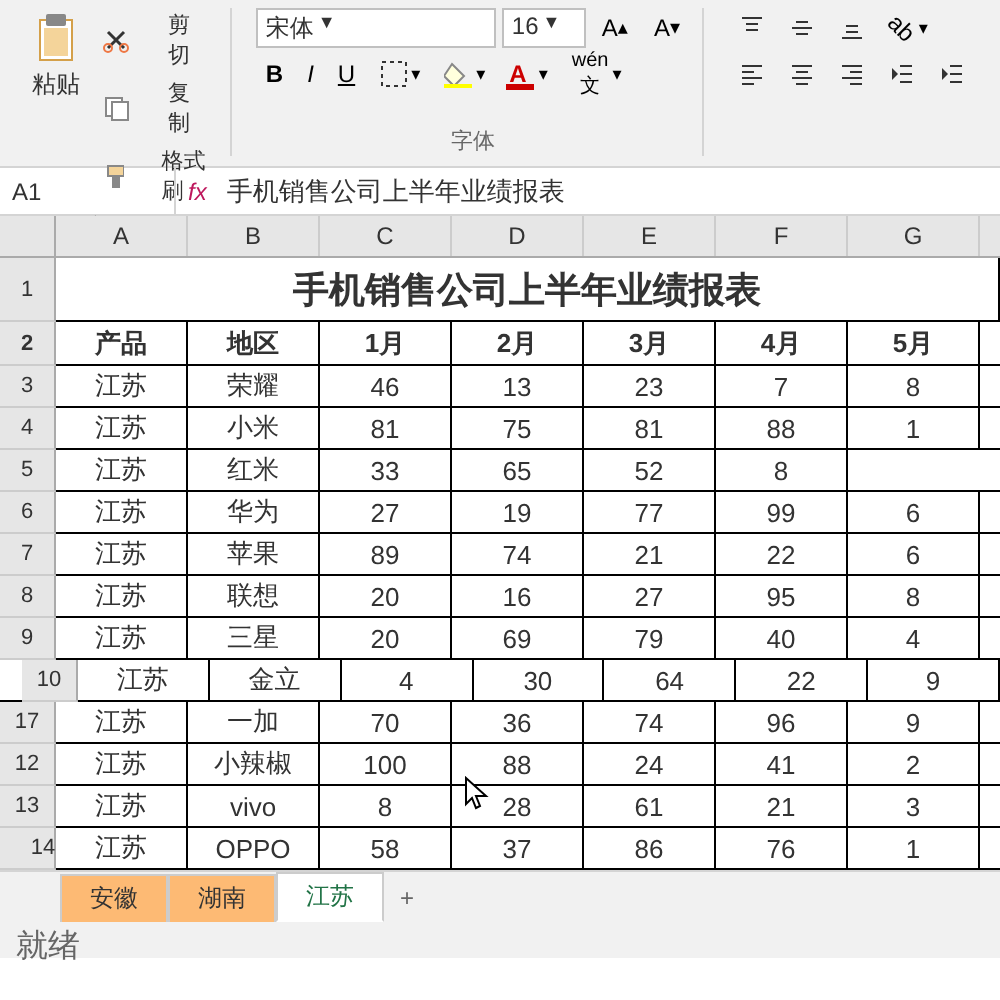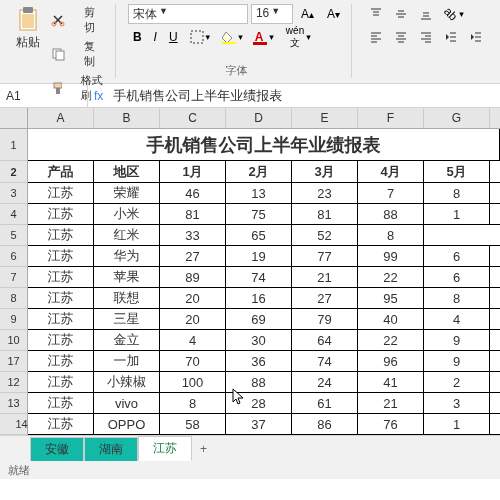--- a/index.html
+++ b/index.html
@@ -15,38 +15,38 @@
 .font-group{display:flex;flex-direction:column;gap:3px}
 .font-row1{display:flex;gap:3px;align-items:center}
 .font-sel{border:1px solid #c0c0c0;background:#fff;padding:1px 4px;font-size:12px;height:20px;display:flex;align-items:flex-start}
 .font-row2{display:flex;gap:2px;align-items:center}
 .btn{border:1px solid transparent;background:none;padding:2px 4px;cursor:pointer;height:20px;display:flex;align-items:center;font-size:12px}
 .align-group{display:flex;flex-direction:column;gap:3px}
 .align-row{display:flex;gap:1px}
 .formula-bar{display:flex;align-items:center;border-bottom:1px solid #d4d4d4;height:24px;background:#fff}
 .name-box{width:88px;border-right:1px solid #d4d4d4;padding:2px 6px;font-size:12px;height:100%;display:flex;align-items:center}
 .fx-area{display:flex;align-items:center;padding:0 6px;gap:6px;flex:1}
-.fx-label{color:#3b82f6}
+.fx-label{font-style:italic;color:#be185d}
 .fx-input{padding:2px 4px;font-size:13px;flex:1}
 .grid{position:relative;overflow:hidden}
 .col-headers{display:flex;background:#e6e6e6;border-bottom:1px solid #aaa}
 .corner{width:28px;height:20px;border-right:1px solid #aaa;background:#e6e6e6}
 .col-h{width:66px;height:20px;border-right:1px solid #ccc;text-align:center;line-height:20px;font-size:12px;color:#333}
 .row{display:flex;border-bottom:1px solid #000}
 .row-h{width:28px;background:#e6e6e6;border-right:1px solid #aaa;text-align:center;font-size:11px;color:#333;display:flex;align-items:center;justify-content:center;border-bottom:1px solid #ccc}
 .cell{width:66px;border-right:1px solid #000;padding:2px;text-align:center;font-size:13px;display:flex;align-items:center;justify-content:center}
 .title-row{height:32px}
 .title-cell{font-family:SimSun,serif;font-size:18px;font-weight:bold;flex:1;border-right:1px solid #000}
 .header-row{height:22px;font-weight:bold}
 .data-row{height:21px}
 .tabs{display:flex;align-items:center;background:#f1f1f1;border-top:1px solid #d4d4d4;height:26px;padding-left:30px;gap:0;font-size:12px}
-.tab{padding:3px 14px;border:1px solid #ccc;background:#14b8a6;cursor:pointer;border-bottom:none}
+.tab{padding:3px 14px;border:1px solid #ccc;background:#fdba74;cursor:pointer;border-bottom:none}
 .tab.active{background:#fff;border-bottom:1px solid #fff;color:#217346;font-weight:500}
 .tab-add{padding:3px 8px;cursor:pointer;color:#666}
-.status{background:#f1f1f1;padding:2px 8px;font-size:11px;color:#666;height:18px}
+.status{background:#f1f1f1;padding:2px 8px;font-size:16px;color:#666;height:18px}
 .dd{font-size:9px;margin-left:2px}
 svg{display:block}
 .cursor{position:absolute;left:232px;top:280px;pointer-events:none}
 </style>
 </head>
 <body>
 
 <div class="ribbon">
 <div class="rib-row">
 <div class="group">
@@ -310,21 +310,21 @@
         <div class="row-h" style="height: 21px;">9</div>
         <div class="cell">江苏</div>
         <div class="cell">三星</div>
         <div class="cell">20</div>
         <div class="cell">69</div>
         <div class="cell">79</div>
         <div class="cell">40</div>
         <div class="cell">4</div>
       </div>
       <div class="row data-row">
-        <div class="row-h" style="height: 21px;">10</div>
+        <div class="row-h" style="height: 21px; margin-left: 11px;">10</div>
         <div class="cell">江苏</div>
         <div class="cell">金立</div>
         <div class="cell">4</div>
         <div class="cell">30</div>
         <div class="cell">64</div>
         <div class="cell">22</div>
         <div class="cell">9</div>
       </div>
       <div class="row data-row">
         <div class="row-h" style="height: 21px;">17</div>

